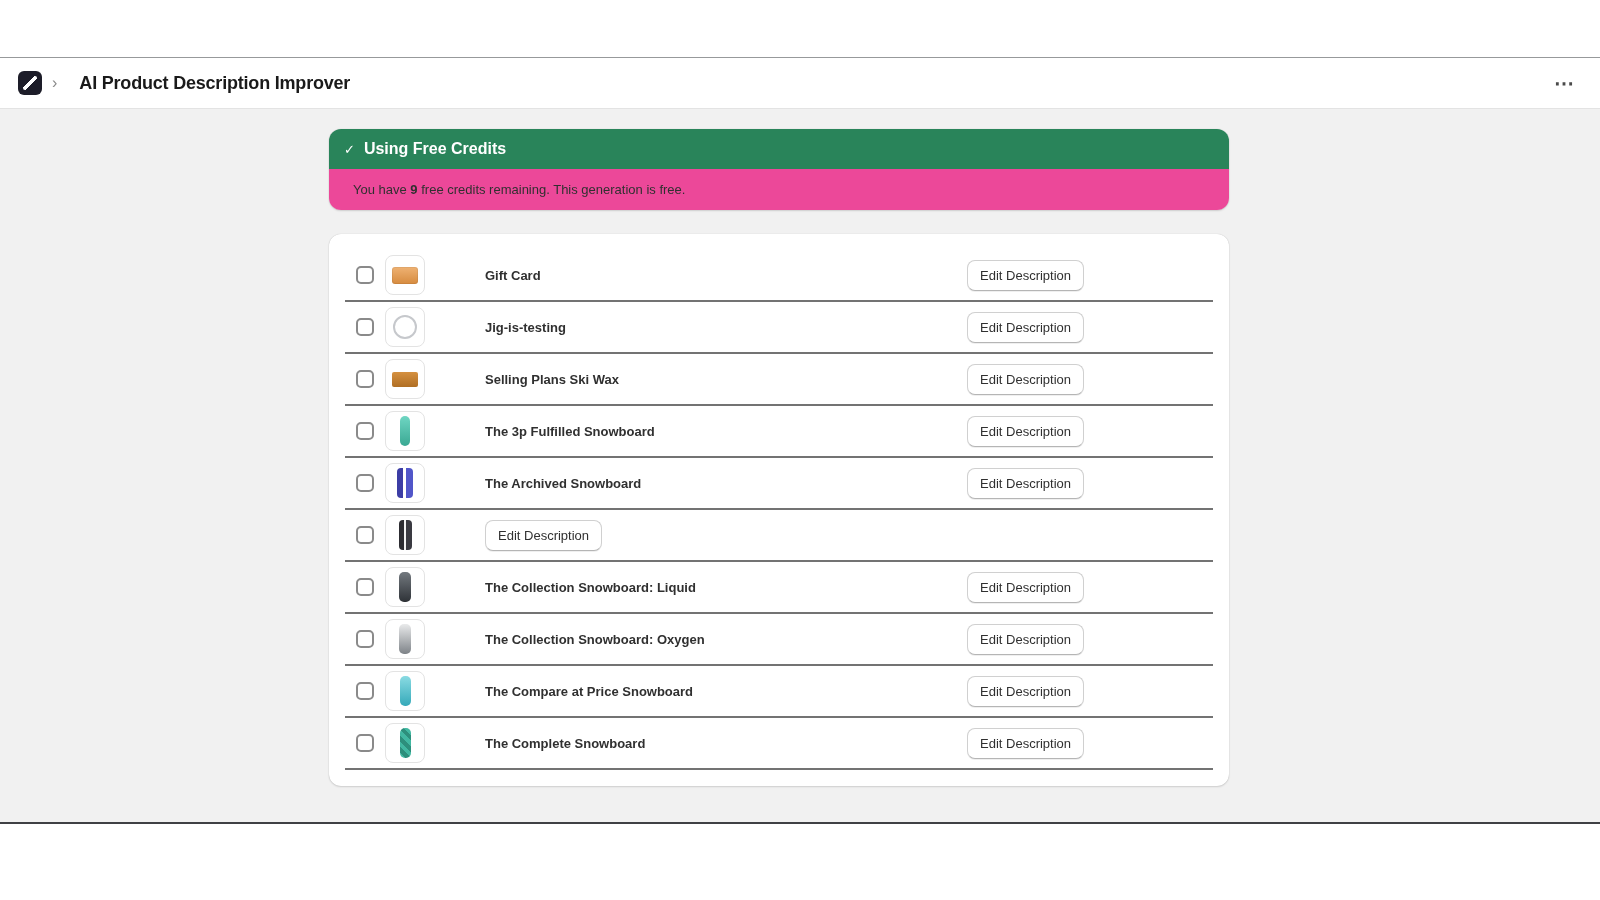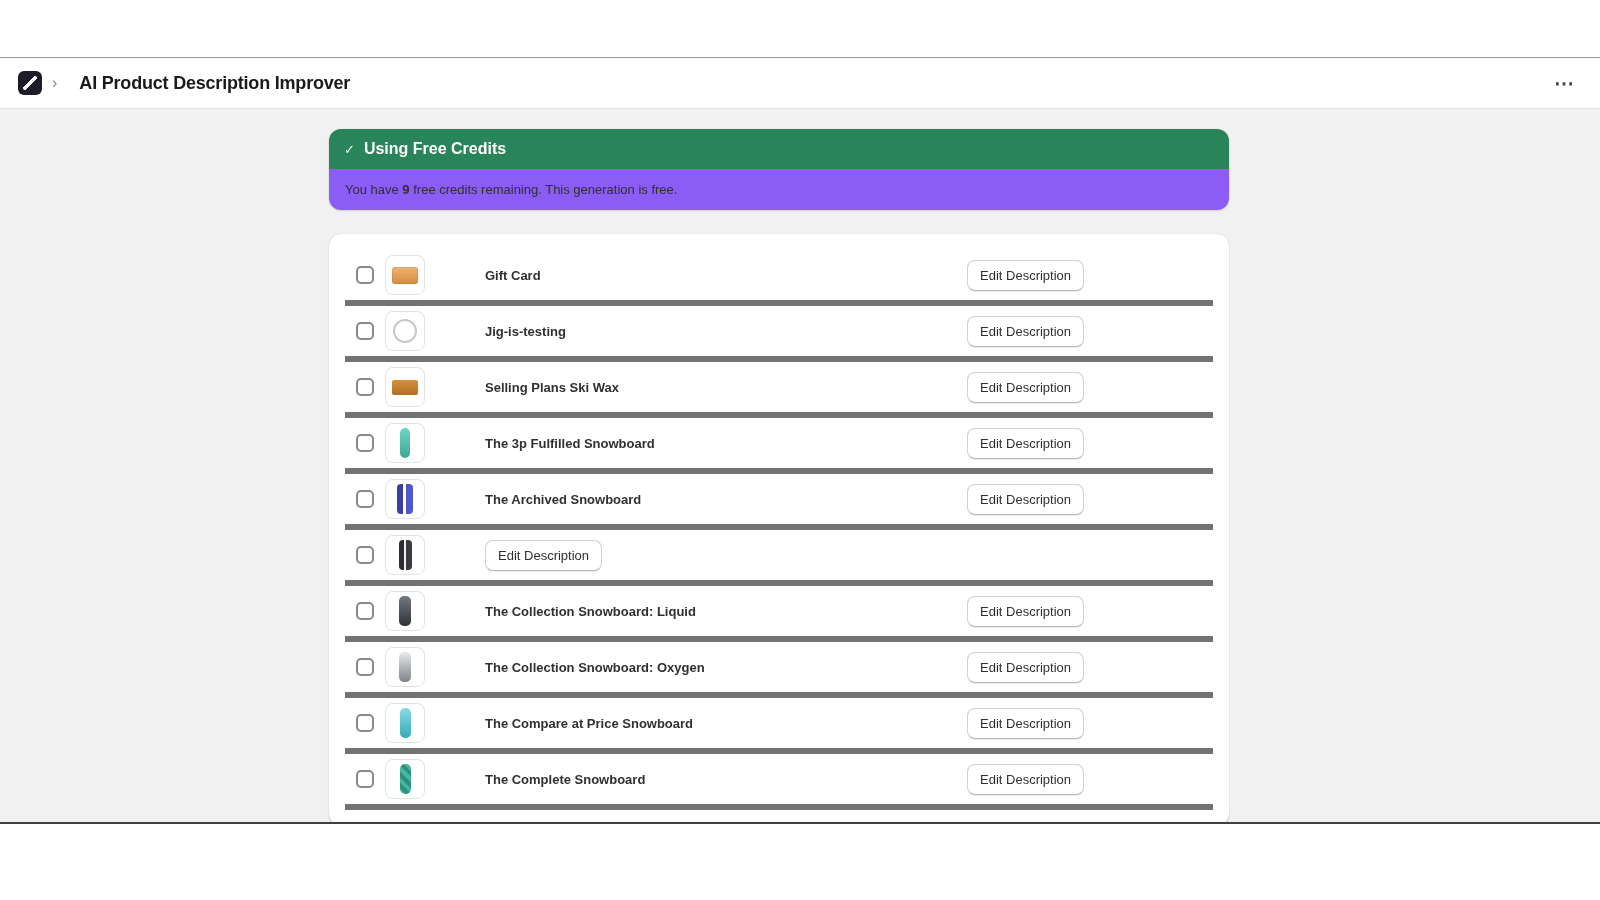--- a/index.html
+++ b/index.html
@@ -24,30 +24,30 @@
   .main{height:715px;box-sizing:border-box;background:#f1f1f1;overflow:hidden;
     border-bottom:2px solid #3f4044}
   .column{width:900px;margin-left:329px}
 
   .banner{margin-top:20px;border-radius:12px;overflow:hidden;
     box-shadow:0 1px 2px rgba(0,0,0,.13),0 0 1px rgba(0,0,0,.22)}
   .banner-head{height:40px;background:#29845a;color:#ffffff;display:flex;align-items:center;
     gap:9px;padding:0 15px}
   .banner-check{font-size:13px;font-weight:700}
   .banner-title{font-size:16px;font-weight:700}
-  .banner-body{background:#8b5cf6;padding:13px 16px;font-size:13px;color:#303030}
+  .banner-body{background:#ec4899;padding:13px 24px;font-size:13px;color:#303030}
   .banner-body .credits{font-weight:700}
 
   .card{margin-top:24px;background:#ffffff;border-radius:12px;padding:16px;box-sizing:border-box;
     box-shadow:0 1px 2px rgba(0,0,0,.13),0 0 1px rgba(0,0,0,.22)}
   .card-title{font-size:14px;font-weight:700;color:#303030;margin:0 0 14px 1px}
 
   .thead,.trow{display:grid;grid-template-columns:40px 100px 1fr 246px;align-items:center}
   .thead{height:32px;background:#f7f7f7;border-radius:8px;font-size:13px;font-weight:500;color:#474747}
-  .trow{height:50px;border-bottom:6px solid #737373}
+  .trow{height:50px;border-bottom:2px solid #737373}
   .hcell{padding-left:2px}
   .c-check{display:flex;justify-content:center}
   .cb{appearance:none;-webkit-appearance:none;width:18px;height:18px;margin:0;cursor:pointer;
     border:2px solid #8a8a8a;border-radius:5px;background:#ffffff;box-sizing:border-box}
   .thumb{width:40px;height:40px;box-sizing:border-box;border:1px solid #e3e3e3;border-radius:8px;
     background:#ffffff;display:flex;align-items:center;justify-content:center}
   .pname{font-size:13px;font-weight:700;color:#303030}
   .btn{font-family:"Liberation Sans","DejaVu Sans",sans-serif;font-size:13px;font-weight:500;
     color:#303030;background:#ffffff;border:1px solid #d0d0d0;border-bottom-color:#b5b5b5;
     border-radius:8px;padding:7px 12px;cursor:pointer;box-shadow:0 1px 0 rgba(26,26,26,.07)}

